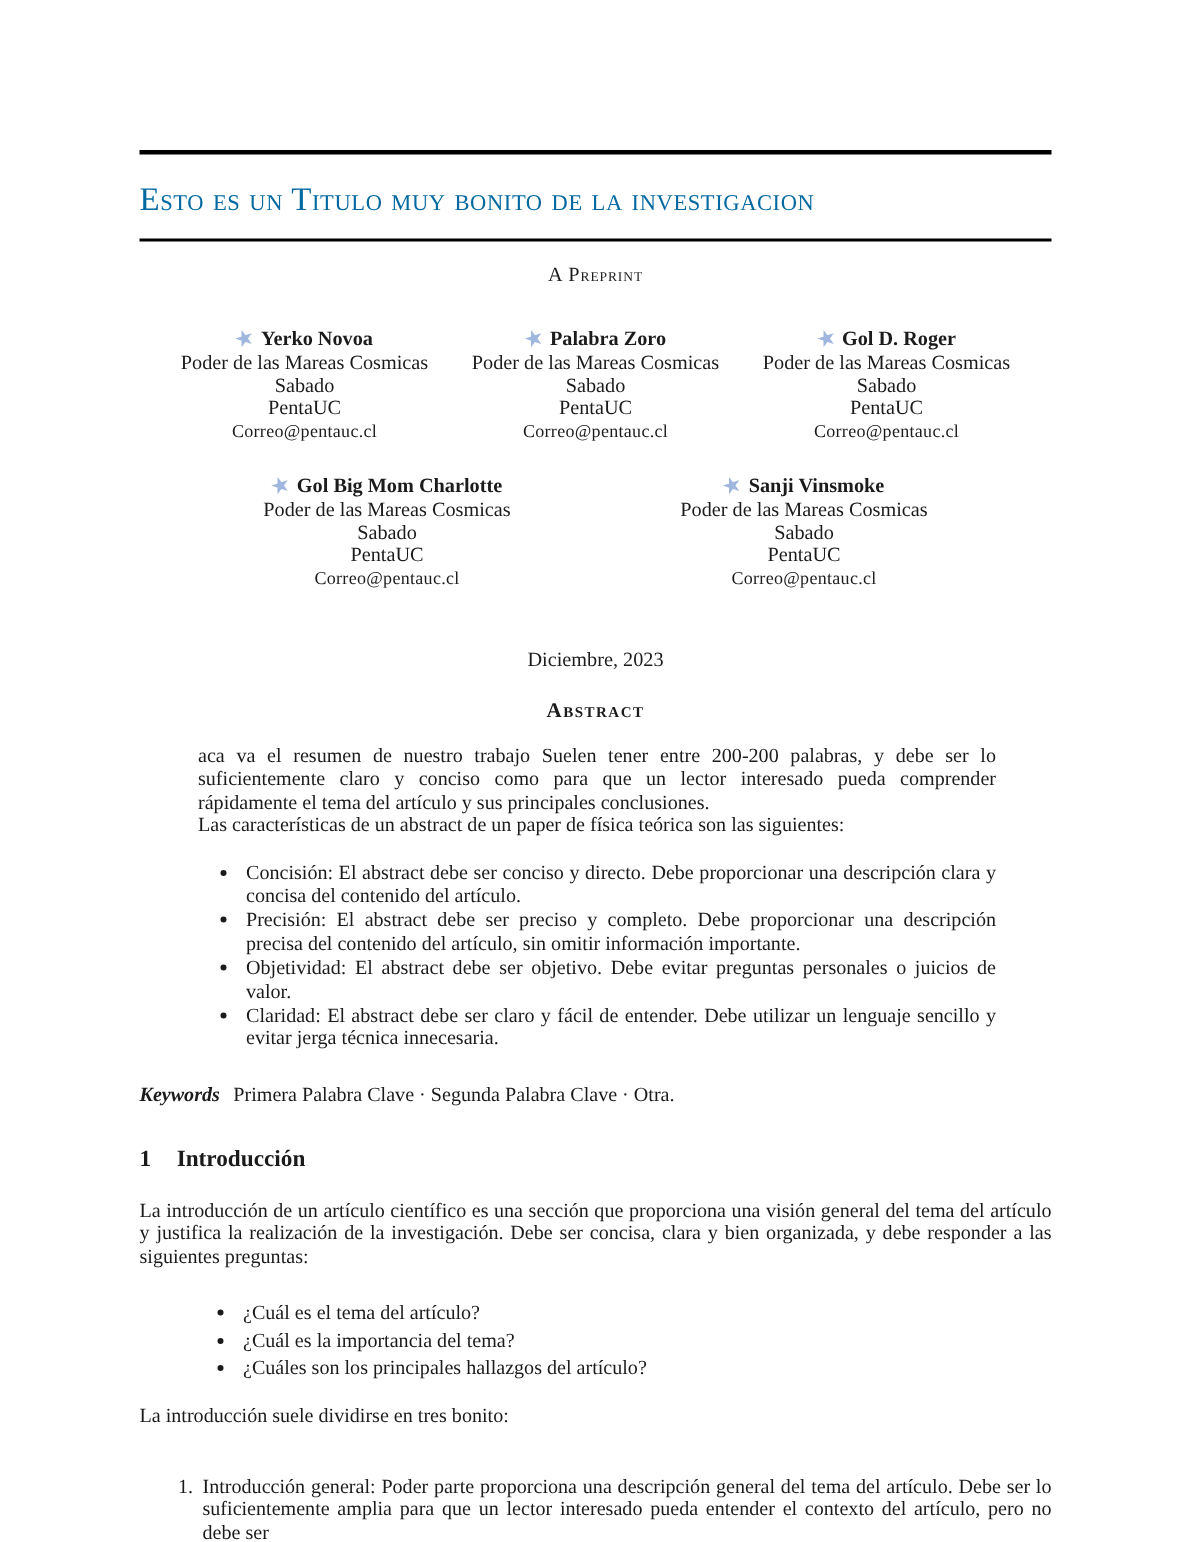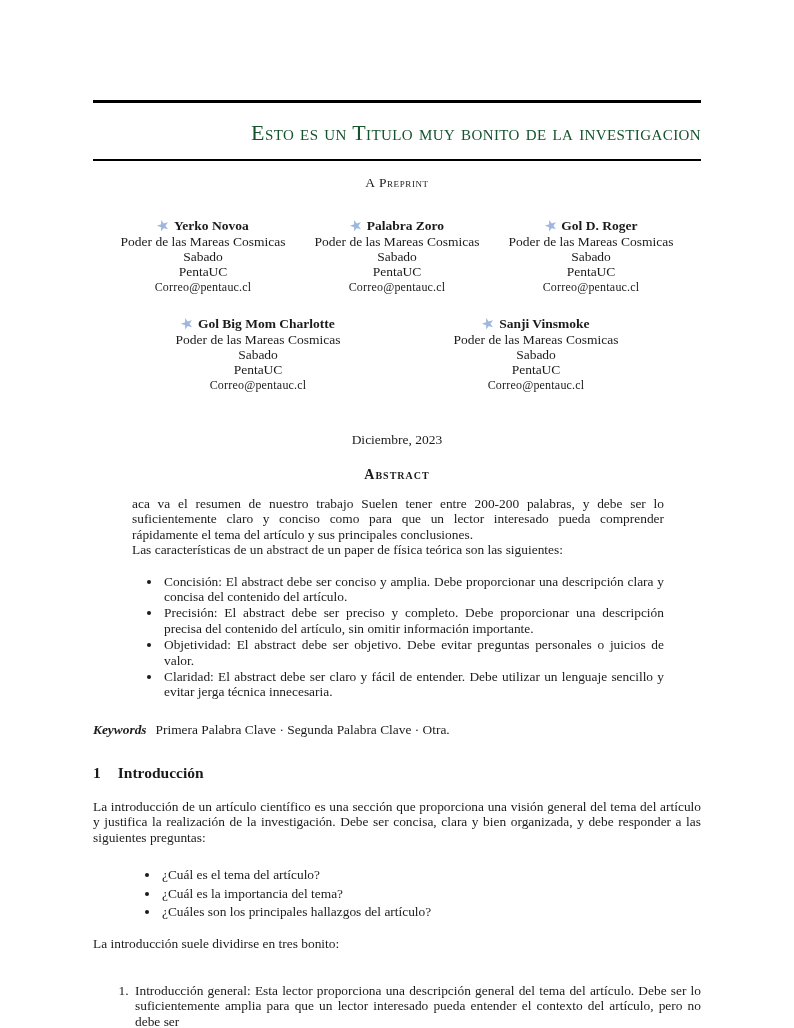--- a/index.html
+++ b/index.html
@@ -26,26 +26,26 @@
     height: 3px;
     background: #000000;
   }
   .rule-thin {
     height: 2px;
     background: #000000;
     margin-top: 13px;
   }
   .title {
     margin: 17px 0 0 0;
-    text-align: right;
+    text-align: left;
     font-size: 22px;
     font-weight: normal;
     font-variant: small-caps;
     letter-spacing: 0.4px;
-    color: #14532d;
+    color: #0369a1;
   }
   .preprint {
     margin-top: 14px;
     text-align: center;
     font-variant: small-caps;
     font-size: 13.5px;
     letter-spacing: 0.6px;
   }
   .authors-row {
     display: flex;
@@ -203,21 +203,21 @@
     </div>
 
     <div class="date">Diciembre, 2023</div>
 
     <div class="abstract-heading">Abstract</div>
 
     <div class="abstract-body">
       <p>aca va el resumen de nuestro trabajo Suelen tener entre 200-200 palabras, y debe ser lo suficientemente claro y conciso como para que un lector interesado pueda comprender rápidamente el tema del artículo y sus principales conclusiones.</p>
       <p>Las características de un abstract de un paper de física teórica son las siguientes:</p>
       <ul>
-        <li>Concisión: El abstract debe ser conciso y amplia. Debe proporcionar una descripción clara y concisa del contenido del artículo.</li>
+        <li>Concisión: El abstract debe ser conciso y directo. Debe proporcionar una descripción clara y concisa del contenido del artículo.</li>
         <li>Precisión: El abstract debe ser preciso y completo. Debe proporcionar una descripción precisa del contenido del artículo, sin omitir información importante.</li>
         <li>Objetividad: El abstract debe ser objetivo. Debe evitar preguntas personales o juicios de valor.</li>
         <li>Claridad: El abstract debe ser claro y fácil de entender. Debe utilizar un lenguaje sencillo y evitar jerga técnica innecesaria.</li>
       </ul>
     </div>
 
     <p class="keywords"><span class="kw-label">Keywords</span><span>Primera Palabra Clave · Segunda Palabra Clave · Otra.</span></p>
 
     <h2 class="section-heading"><span class="sec-num">1</span><span>Introducción</span></h2>
 
@@ -225,17 +225,17 @@
 
     <ul class="intro-bullets">
       <li>¿Cuál es el tema del artículo?</li>
       <li>¿Cuál es la importancia del tema?</li>
       <li>¿Cuáles son los principales hallazgos del artículo?</li>
     </ul>
 
     <p class="body-par">La introducción suele dividirse en tres bonito:</p>
 
     <ol class="numbered-list">
-      <li>Introducción general: Esta lector proporciona una descripción general del tema del artículo. Debe ser lo suficientemente amplia para que un lector interesado pueda entender el contexto del artículo, pero no debe ser</li>
+      <li>Introducción general: Poder parte proporciona una descripción general del tema del artículo. Debe ser lo suficientemente amplia para que un lector interesado pueda entender el contexto del artículo, pero no debe ser</li>
     </ol>
 
   </div>
 </div>
 
 </body></html>

